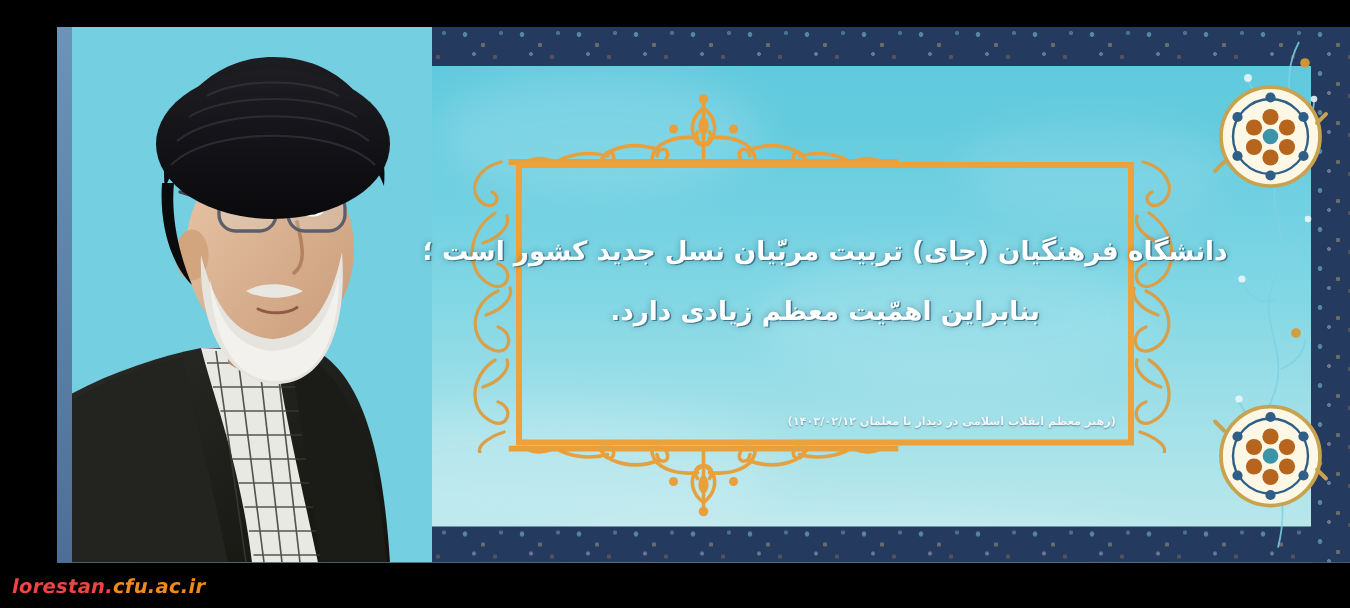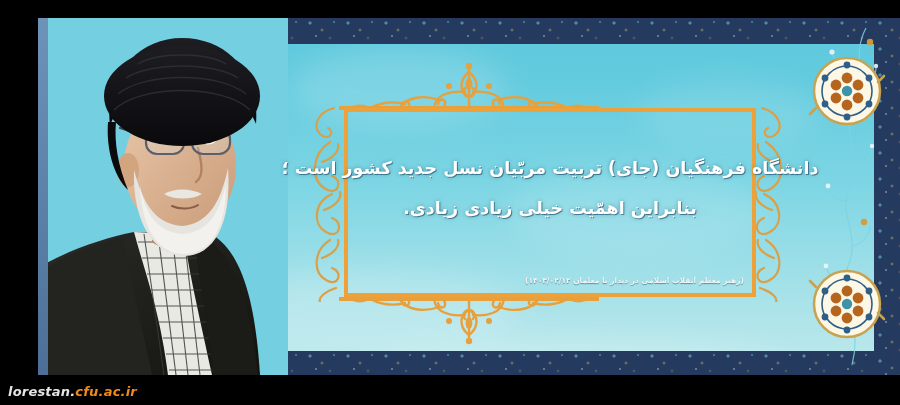--- a/index.html
+++ b/index.html
@@ -69,21 +69,21 @@
          text-shadow:1px 1px 0 rgba(20,60,90,.55), 0 0 4px rgba(10,50,80,.35);white-space:nowrap;}
   .qline.l2{font-size:17.5px;}
 
   #attribution{position:absolute;left:318px;top:258px;width:388px;text-align:right;direction:rtl;
       color:#f2f6f8;font-size:7.5px;font-weight:bold;letter-spacing:0px;
       text-shadow:0 1px 1px rgba(20,60,90,.5);white-space:nowrap;}
 
   
   #watermark{position:absolute;left:8px;bottom:6px;font-size:13px;font-weight:bold;
              font-style:italic;letter-spacing:.2px;z-index:40;}
-  #watermark .w1{color:#e5e5e5;margin-top:15px;}
+  #watermark .w1{color:#ef4444;margin-top:15px;}
   #watermark .w2{color:#f08a1a;}
 </style>
 </head>
 <body>
 
 <div id="stage">
 
   <div id="banner">
 
     <div class="cloud c1"></div>
@@ -338,21 +338,21 @@
         <path d="M22 60 C34 56 40 48 38 42"></path>
         <path d="M24 108 C36 104 42 96 40 90"></path>
         <path d="M22 156 C34 152 40 144 38 138"></path>
       </g>
     </svg>
 
     <div id="frame"></div>
 
     <div id="quote">
       <div class="qline l1">دانشگاه فرهنگیان (جای) تربیت مربّیان نسل جدید کشور است ؛</div>
-      <div class="qline l2">بنابراین اهمّیت خیلی زیادی زیادی.</div>
+      <div class="qline l2">بنابراین اهمّیت معظم زیادی دارد.</div>
     </div>
 
     <div id="attribution">(رهبر معظم انقلاب اسلامی در دیدار با معلمان ۱۴۰۳/۰۲/۱۲)</div>
 
   </div>
 
   <div id="watermark" dir="ltr">
     <span class="w1">lorestan.</span><span class="w2">cfu.ac.ir</span>
   </div>
 

